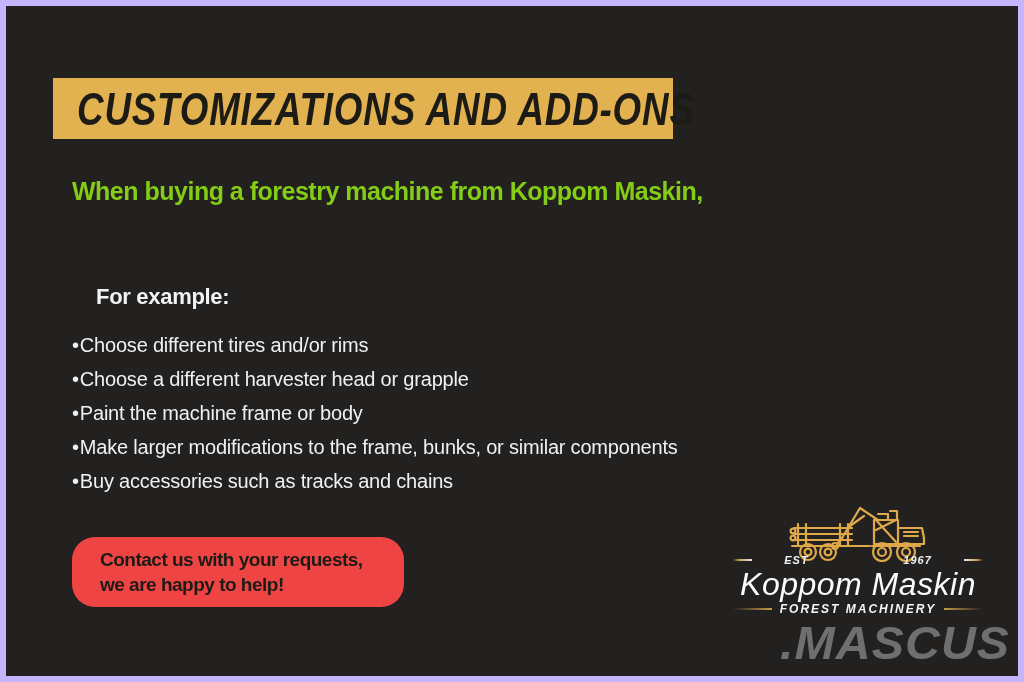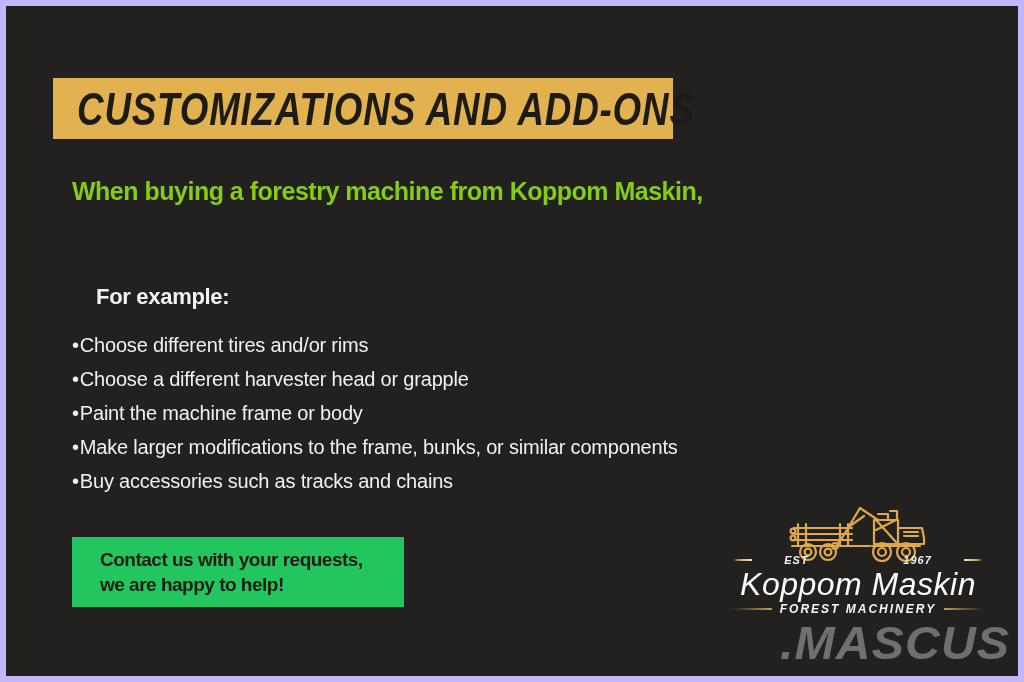--- a/index.html
+++ b/index.html
@@ -68,22 +68,23 @@
     letter-spacing: -0.2px;
   }
   .bullets li { line-height: 34px; white-space: nowrap; }
   .bullets .b { margin-right: 1px; }
 
   
   .contact-box {
     position: absolute;
     left: 66px; top: 531px;
     width: 332px; height: 70px;
-    background: #22c55e;
+    background: #ef4444;
     padding: 10px 0 8px 28px;
+    border-radius: 23px;
   }
   .contact-box div {
     color: #1d1b16;
     font-size: 19px;
     font-weight: bold;
     letter-spacing: -0.5px;
     line-height: 25px;
     white-space: nowrap;
   }
 

